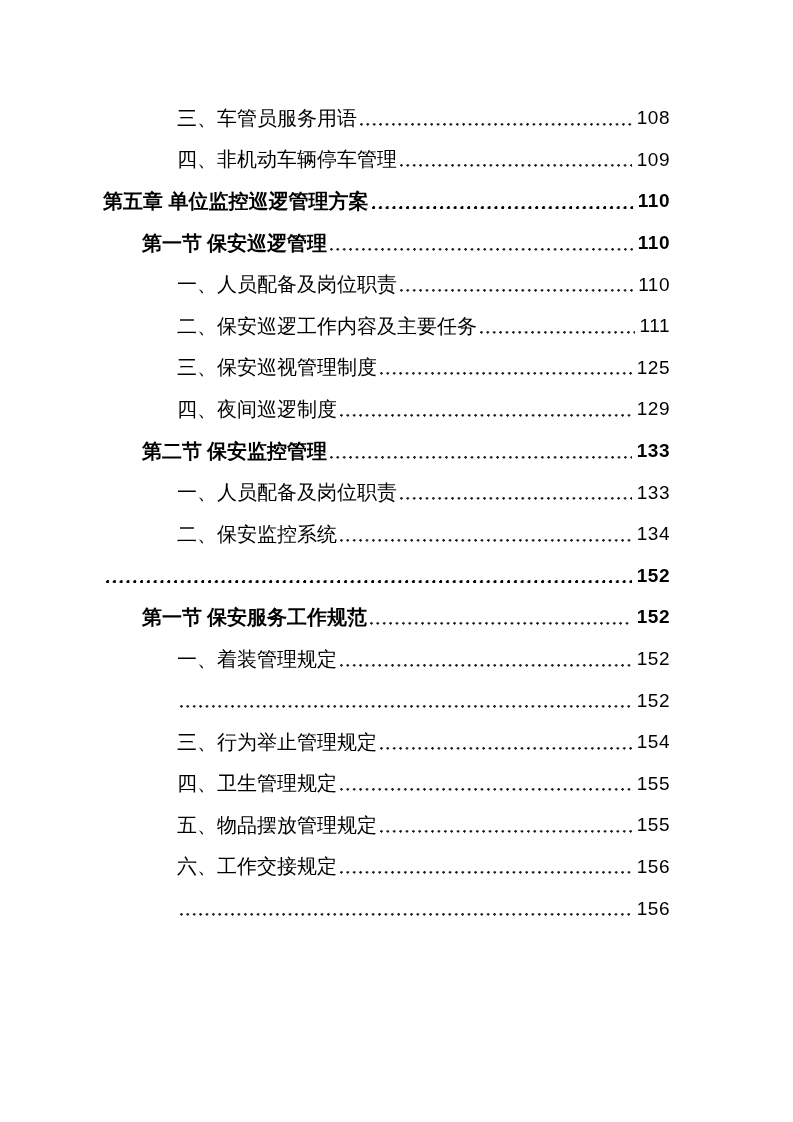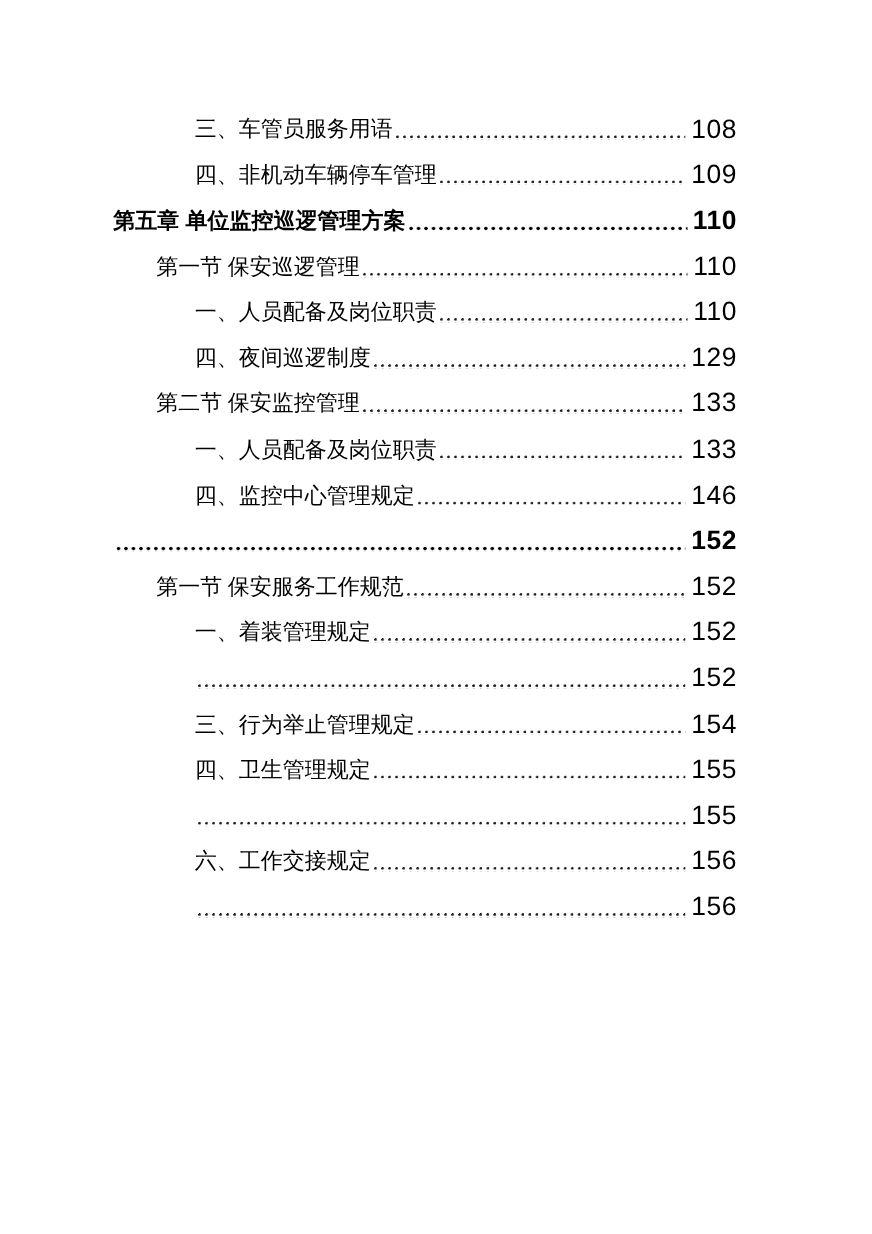--- a/index.html
+++ b/index.html
@@ -21,40 +21,40 @@
   .toc-row {
     display: flex;
     align-items: center;
     height: 41.6px;
     font-size: 20px;
     line-height: 1;
   }
   .toc-row .label { white-space: nowrap; }
   
   .toc-row.chapter { padding-left: 0; font-weight: 700; font-family: "Liberation Sans", "DejaVu Sans", sans-serif; justify-content: center; }
-  .toc-row.section { padding-left: 39px; }
+  .toc-row.section { padding-left: 39px; font-weight: bold; }
   .toc-row.item    { padding-left: 74px; }
   
   .dots {
     flex: 1 1 auto;
     height: 4px;
     margin: 0 5px 0 3px;
     transform: translateY(7px);
     background-image: radial-gradient(circle at 1.4px 1.4px, #1c1c1c 1.05px, transparent 1.45px);
     background-size: 6.4px 4px;
     background-repeat: repeat-x;
   }
   .toc-row.chapter .dots {
     background-image: radial-gradient(circle at 1.7px 1.7px, #000 1.35px, transparent 1.75px);
     background-size: 6.8px 4px;
   }
   .pagenum {
     white-space: nowrap;
     font-family: "Liberation Sans", "DejaVu Sans", sans-serif;
-    font-size: 24px;
+    font-size: 19px;
     letter-spacing: 0.5px;
   }
   .toc-row.chapter .pagenum { font-weight: 700; }
   .footer {
     position: absolute;
     top: 1031px;
     left: 0;
     width: 793px;
     text-align: center;
     font-size: 17px;
@@ -86,38 +86,48 @@
       <span class="label">第一节 保安巡逻管理</span>
       <span class="dots"></span>
       <span class="pagenum">110</span>
     </div>
       <div class="toc-row item">
       <span class="label">一、人员配备及岗位职责</span>
       <span class="dots"></span>
       <span class="pagenum">110</span>
     </div>
       <div class="toc-row item">
+      <span class="label">二、保安巡逻工作内容及主要任务</span>
+      <span class="dots"></span>
+      <span class="pagenum">111</span>
+    </div>
+      <div class="toc-row item">
+      <span class="label">三、保安巡视管理制度</span>
+      <span class="dots"></span>
+      <span class="pagenum">125</span>
+    </div>
+      <div class="toc-row item">
       <span class="label">四、夜间巡逻制度</span>
       <span class="dots"></span>
       <span class="pagenum">129</span>
     </div>
       <div class="toc-row section">
       <span class="label">第二节 保安监控管理</span>
       <span class="dots"></span>
       <span class="pagenum">133</span>
     </div>
       <div class="toc-row item">
       <span class="label">一、人员配备及岗位职责</span>
       <span class="dots"></span>
       <span class="pagenum">133</span>
     </div>
       <div class="toc-row item">
-      <span class="label">四、监控中心管理规定</span>
+      <span class="label">二、保安监控系统</span>
       <span class="dots"></span>
-      <span class="pagenum">146</span>
+      <span class="pagenum">134</span>
     </div>
       <div class="toc-row chapter">
       <span class="dots"></span>
       <span class="pagenum">152</span>
     </div>
       <div class="toc-row section">
       <span class="label">第一节 保安服务工作规范</span>
       <span class="dots"></span>
       <span class="pagenum">152</span>
     </div>
@@ -134,20 +144,21 @@
       <span class="label">三、行为举止管理规定</span>
       <span class="dots"></span>
       <span class="pagenum">154</span>
     </div>
       <div class="toc-row item">
       <span class="label">四、卫生管理规定</span>
       <span class="dots"></span>
       <span class="pagenum">155</span>
     </div>
       <div class="toc-row item">
+      <span class="label">五、物品摆放管理规定</span>
       <span class="dots"></span>
       <span class="pagenum">155</span>
     </div>
       <div class="toc-row item">
       <span class="label">六、工作交接规定</span>
       <span class="dots"></span>
       <span class="pagenum">156</span>
     </div>
       <div class="toc-row item">
       <span class="dots"></span>

